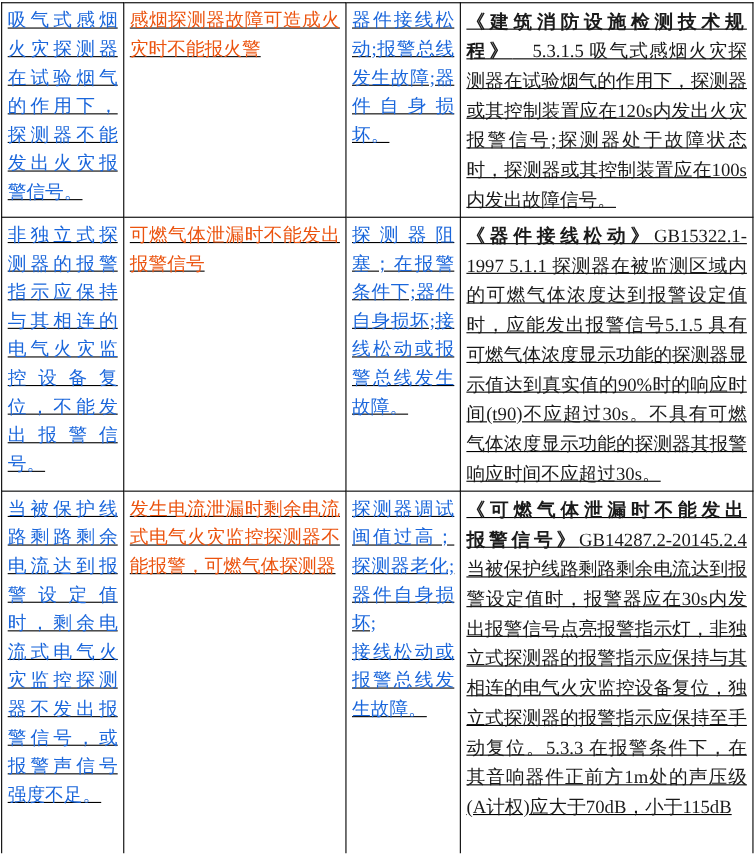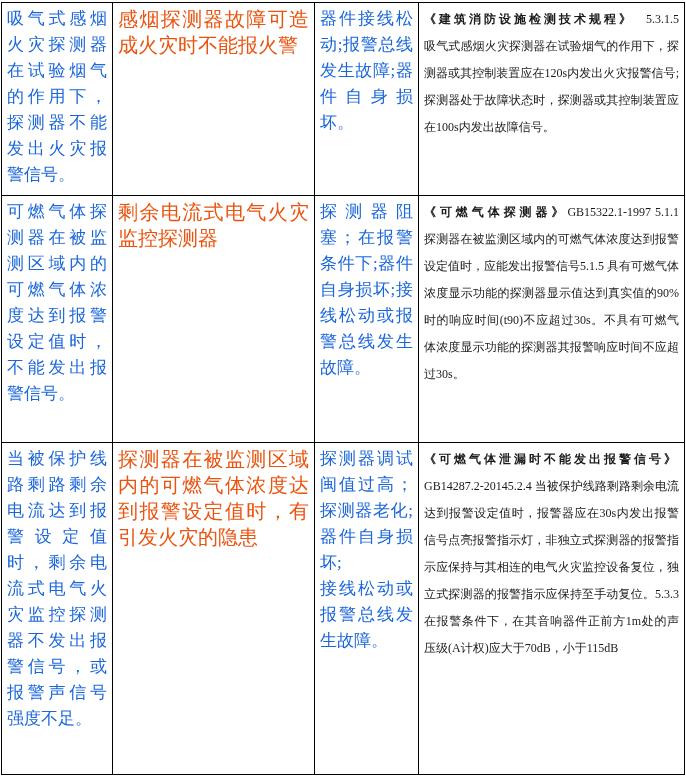--- a/index.html
+++ b/index.html
@@ -13,20 +13,21 @@
     -webkit-font-smoothing: none;
   }
   .doc {
     width: 686px;
     height: 776px;
     background: #ffffff;
     overflow: hidden;
     box-sizing: border-box;
     padding-top: 2px;
     padding-left: 1px;
+    text-decoration: underline;
   }
   table.insp {
     border-collapse: collapse;
     table-layout: fixed;
     width: 683px;
   }
   table.insp td {
     border: 1px solid #000000;
     vertical-align: top;
     box-sizing: border-box;
@@ -45,28 +46,28 @@
 
   .blue-text {
     color: var(--blue);
     font-size: 17px;
     line-height: 26px;
     display: block;
     white-space: pre-line;
   }
   .orange-text {
     color: var(--orange);
-    font-size: 20px;
+    font-size: 17px;
     line-height: 26px;
     display: block;
     white-space: pre-line;
   }
   td.c-standard {
     color: var(--black);
-    font-size: 12px;
+    font-size: 17px;
     line-height: 27px;
   }
   .std-title {
     font-weight: bold;
     letter-spacing: 3px;
     color: var(--black);
   }
   .std-body {
     font-weight: normal;
     color: var(--black);
@@ -87,38 +88,38 @@
         </td>
         <td class="c-cause">
           <span class="blue-text">器件接线松动;报警总线发生故障;器件自身损坏。</span>
         </td>
         <td class="c-standard">
           <span class="std-title">《建筑消防设施检测技术规程》</span><span class="std-body">　5.3.1.5 吸气式感烟火灾探测器在试验烟气的作用下，探测器或其控制装置应在120s内发出火灾报警信号;探测器处于故障状态时，探测器或其控制装置应在100s内发出故障信号。</span>
         </td>
       </tr>
       <tr class="r2">
         <td class="c-phenomenon">
-          <span class="blue-text">可燃气体探测器在被监测区域内的可燃气体浓度达到报警设定值时，不能发出报警信号。</span>
+          <span class="blue-text">非独立式探测器的报警指示应保持与其相连的电气火灾监控设备复位，不能发出报警信号。</span>
         </td>
         <td class="c-fault">
-          <span class="orange-text">剩余电流式电气火灾监控探测器</span>
+          <span class="orange-text">可燃气体泄漏时不能发出报警信号</span>
         </td>
         <td class="c-cause">
           <span class="blue-text">探测器阻塞；在报警条件下;器件自身损坏;接线松动或报警总线发生故障。</span>
         </td>
         <td class="c-standard">
-          <span class="std-title">《可燃气体探测器》</span><span class="std-body">GB15322.1-1997 5.1.1 探测器在被监测区域内的可燃气体浓度达到报警设定值时，应能发出报警信号5.1.5 具有可燃气体浓度显示功能的探测器显示值达到真实值的90%时的响应时间(t90)不应超过30s。不具有可燃气体浓度显示功能的探测器其报警响应时间不应超过30s。</span>
+          <span class="std-title">《器件接线松动》</span><span class="std-body">GB15322.1-1997 5.1.1 探测器在被监测区域内的可燃气体浓度达到报警设定值时，应能发出报警信号5.1.5 具有可燃气体浓度显示功能的探测器显示值达到真实值的90%时的响应时间(t90)不应超过30s。不具有可燃气体浓度显示功能的探测器其报警响应时间不应超过30s。</span>
         </td>
       </tr>
       <tr class="r3">
         <td class="c-phenomenon">
           <span class="blue-text">当被保护线路剩路剩余电流达到报警设定值时，剩余电流式电气火灾监控探测器不发出报警信号，或报警声信号强度不足。</span>
         </td>
         <td class="c-fault">
-          <span class="orange-text">探测器在被监测区域内的可燃气体浓度达到报警设定值时，有引发火灾的隐患</span>
+          <span class="orange-text">发生电流泄漏时剩余电流式电气火灾监控探测器不能报警，可燃气体探测器</span>
         </td>
         <td class="c-cause">
           <span class="blue-text">探测器调试闽值过高；探测器老化;器件自身损坏;
 接线松动或报警总线发生故障。</span>
         </td>
         <td class="c-standard">
           <span class="std-title">《可燃气体泄漏时不能发出报警信号》</span><span class="std-body">GB14287.2-20145.2.4 当被保护线路剩路剩余电流达到报警设定值时，报警器应在30s内发出报警信号点亮报警指示灯，非独立式探测器的报警指示应保持与其相连的电气火灾监控设备复位，独立式探测器的报警指示应保持至手动复位。5.3.3 在报警条件下，在其音响器件正前方1m处的声压级(A计权)应大于70dB，小于115dB</span>
         </td>
       </tr>
     </tbody>

